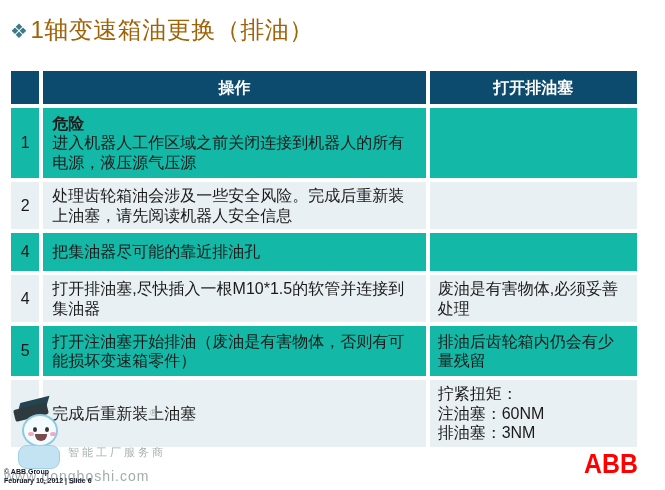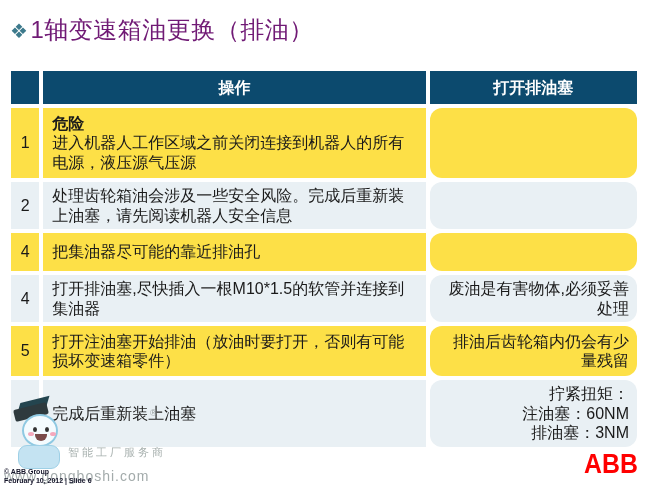--- a/index.html
+++ b/index.html
@@ -13,42 +13,42 @@
     overflow: hidden;
   }
 
   
   .slide-title {
     position: absolute; left: 10px; top: 16px;
     font-size: 24px; line-height: 1.2; white-space: nowrap;
     letter-spacing: 0.5px;
   }
   .slide-title .bullet { color: #3D7A8C; font-size: 20px; margin-right: 2px; }
-  .slide-title .txt { color: #701a75; }
+  .slide-title .txt { color: #a16207; }
 
   
   table.proc {
     position: absolute; left: 7px; top: 67px;
     border-collapse: separate; border-spacing: 4px;
     table-layout: fixed;
     width: 634px;
   }
   col.c-num { width: 28px; }
   col.c-op  { width: 380px; }
   col.c-nt  { width: 206px; }
 
   td, th { font-size: 16px; line-height: 1.22; vertical-align: middle; }
   tr.hdr th {
     background: #0c4a6e; color: #ffffff; font-weight: bold;
     height: 33px; text-align: center; padding: 4px;
   }
   td.num { text-align: center; color: #1a1a1a; padding: 4px 2px; }
   td.op  { text-align: left; padding: 4px 9px; }
-  td.nt  { text-align: right; padding: 4px 8px; border-radius: 12px; }
-  tr.band-a td { background: #fde047; margin-left: 38px; }
+  td.nt  { text-align: left; padding: 4px 8px; }
+  tr.band-a td { background: #14b8a6; margin-left: 38px; }
   tr.band-b td { background: #E9F0F4; }
   .op-title { font-weight: bold; }
   tr.r1 { height: 70px; }
   tr.r2 { height: 44px; }
   tr.r3 { height: 38px; }
   tr.r4 { height: 46px; }
   tr.r5 { height: 50px; }
   tr.r6 { height: 56px; }
 
   
@@ -143,21 +143,21 @@
     <td class="op">把集油器尽可能的靠近排油孔</td>
     <td class="nt"></td>
   </tr>
   <tr class="band-b r4">
     <td class="num">4</td>
     <td class="op">打开排油塞,尽快插入一根M10*1.5的软管并连接到集油器</td>
     <td class="nt">废油是有害物体,必须妥善处理</td>
   </tr>
   <tr class="band-a r5">
     <td class="num">5</td>
-    <td class="op">打开注油塞开始排油（放油时要打开，否则有可能损坏变速箱零件）</td>
+    <td class="op">打开注油塞开始排油（废油是有害物体，否则有可能损坏变速箱零件）</td>
     <td class="nt">排油后齿轮箱内仍会有少量残留</td>
   </tr>
   <tr class="band-b r6">
     <td class="num">6</td>
     <td class="op">完成后重新装上油塞</td>
     <td class="nt">
       <div>拧紧扭矩：</div>
       <div>注油塞：60NM</div>
       <div>排油塞：3NM</div>
     </td>

